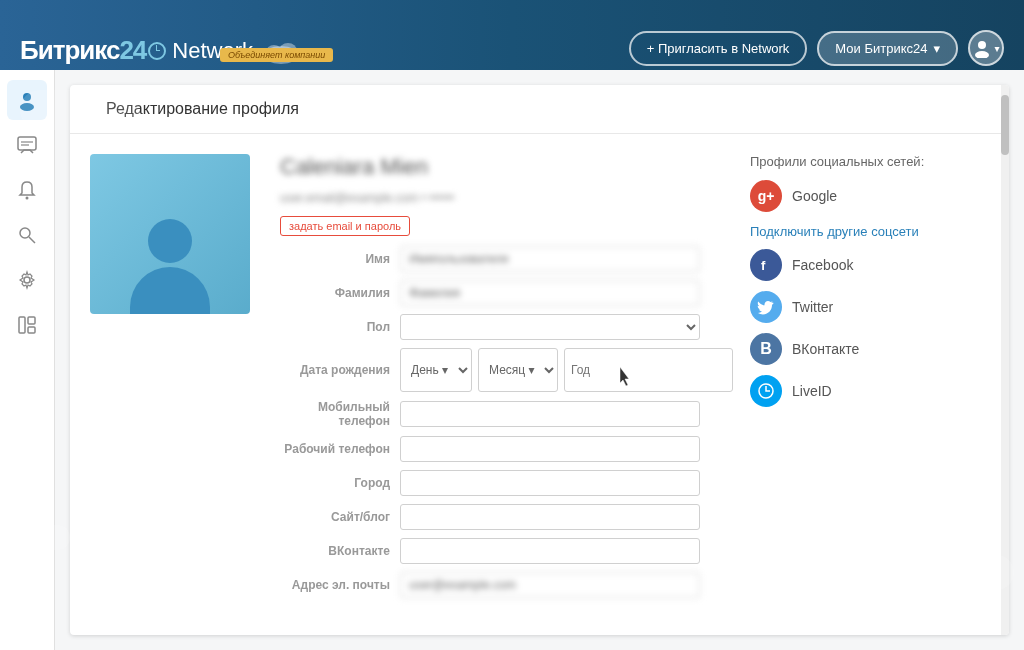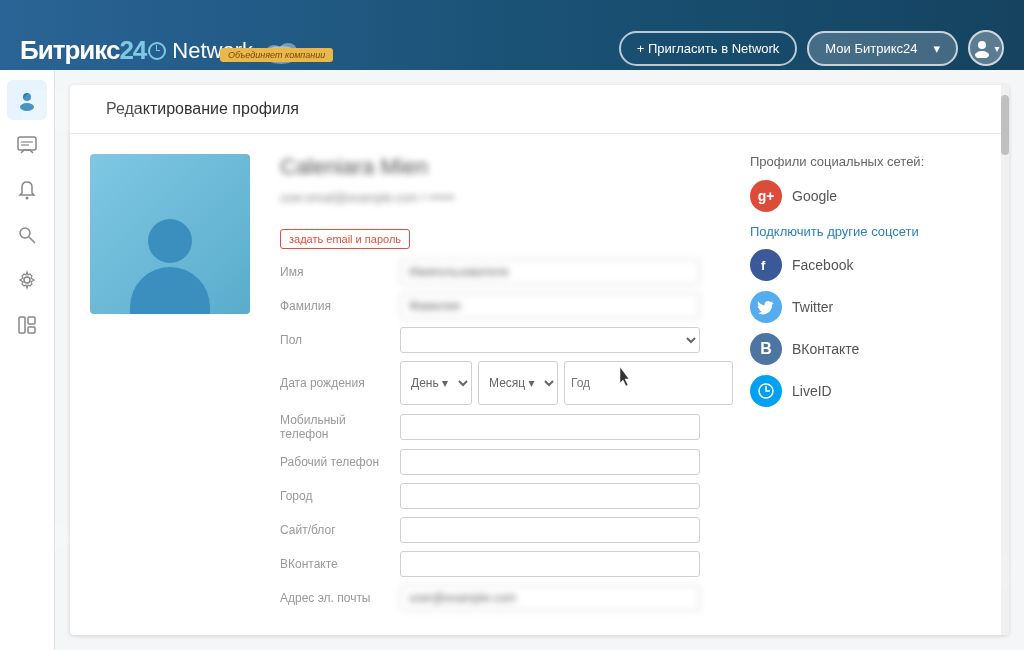--- a/index.html
+++ b/index.html
@@ -86,21 +86,21 @@
     .btn-my-b24 {
       background: rgba(255,255,255,0.2);
       border: 2px solid rgba(255,255,255,0.7);
       color: white;
       padding: 8px 16px;
       border-radius: 20px;
       font-size: 13px;
       cursor: pointer;
       display: flex;
       align-items: center;
-      gap: 16px;
+      gap: 6px;
     }
     .btn-avatar {
       width: 36px;
       height: 36px;
       border-radius: 50%;
       background: rgba(255,255,255,0.3);
       border: 2px solid rgba(255,255,255,0.7);
       display: flex;
       align-items: center;
       justify-content: center;
@@ -238,36 +238,38 @@
     }
 
     .set-password-btn {
       display: inline-block;
       border: 1px solid #e74c3c;
       color: #e74c3c;
       font-size: 11px;
       padding: 3px 8px;
       border-radius: 3px;
       cursor: pointer;
-      margin-top: 17px;
+      margin-top: 4px;
       margin-bottom: 10px;
       background: white;
     }
 
     .form-row {
       display: flex;
       align-items: center;
       margin-bottom: 8px;
       gap: 10px;
     }
     .form-label {
       width: 110px;
       font-size: 12px;
       color: #999;
+      text-align: right;
       flex-shrink: 0;
+      font-weight: bold;
     }
     .form-input {
       flex: 1;
       height: 26px;
       border: 1px solid #d0d0d0;
       border-radius: 3px;
       padding: 0 8px;
       font-size: 12px;
       color: #666;
       background: white;

